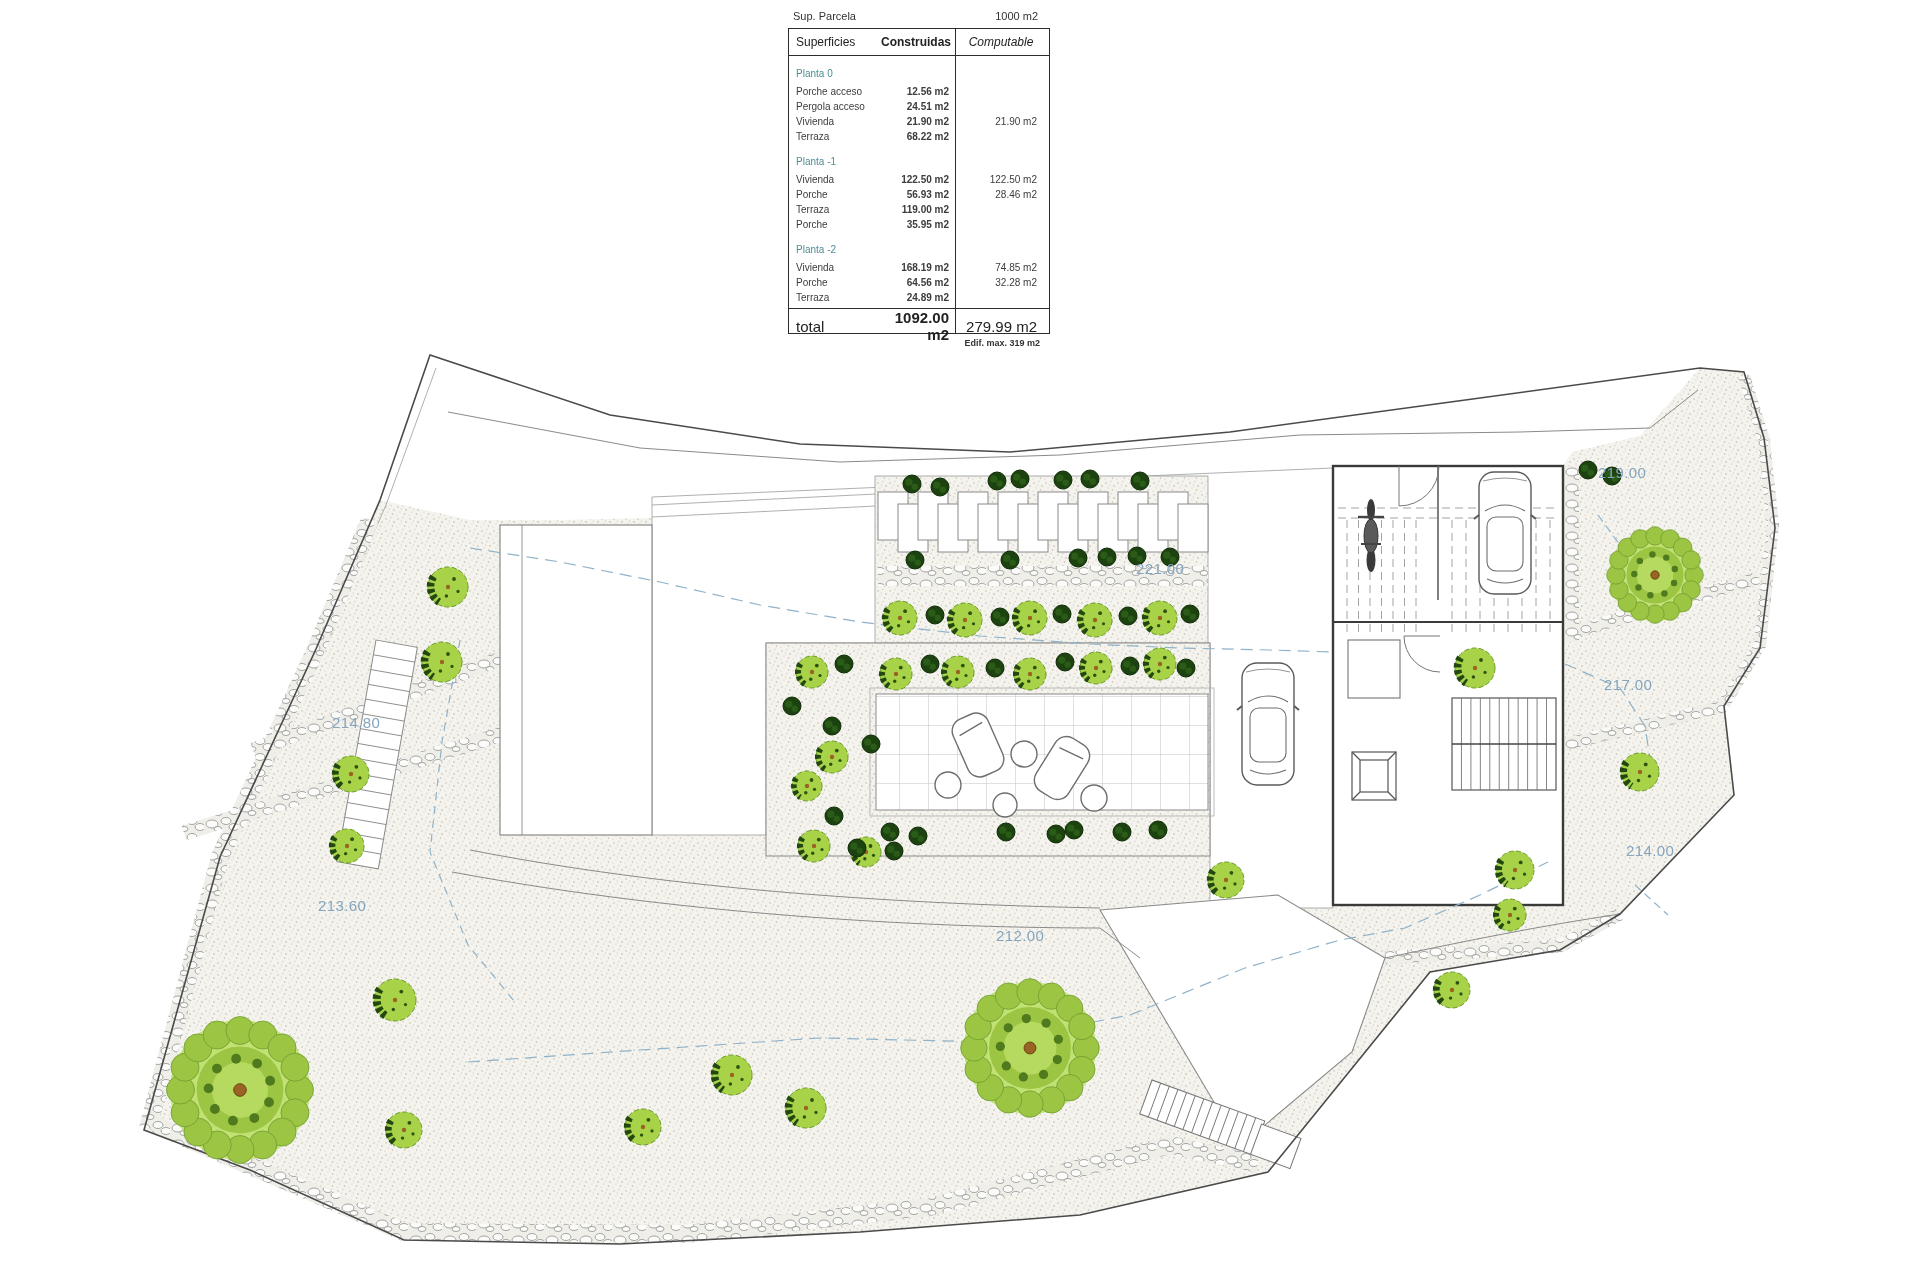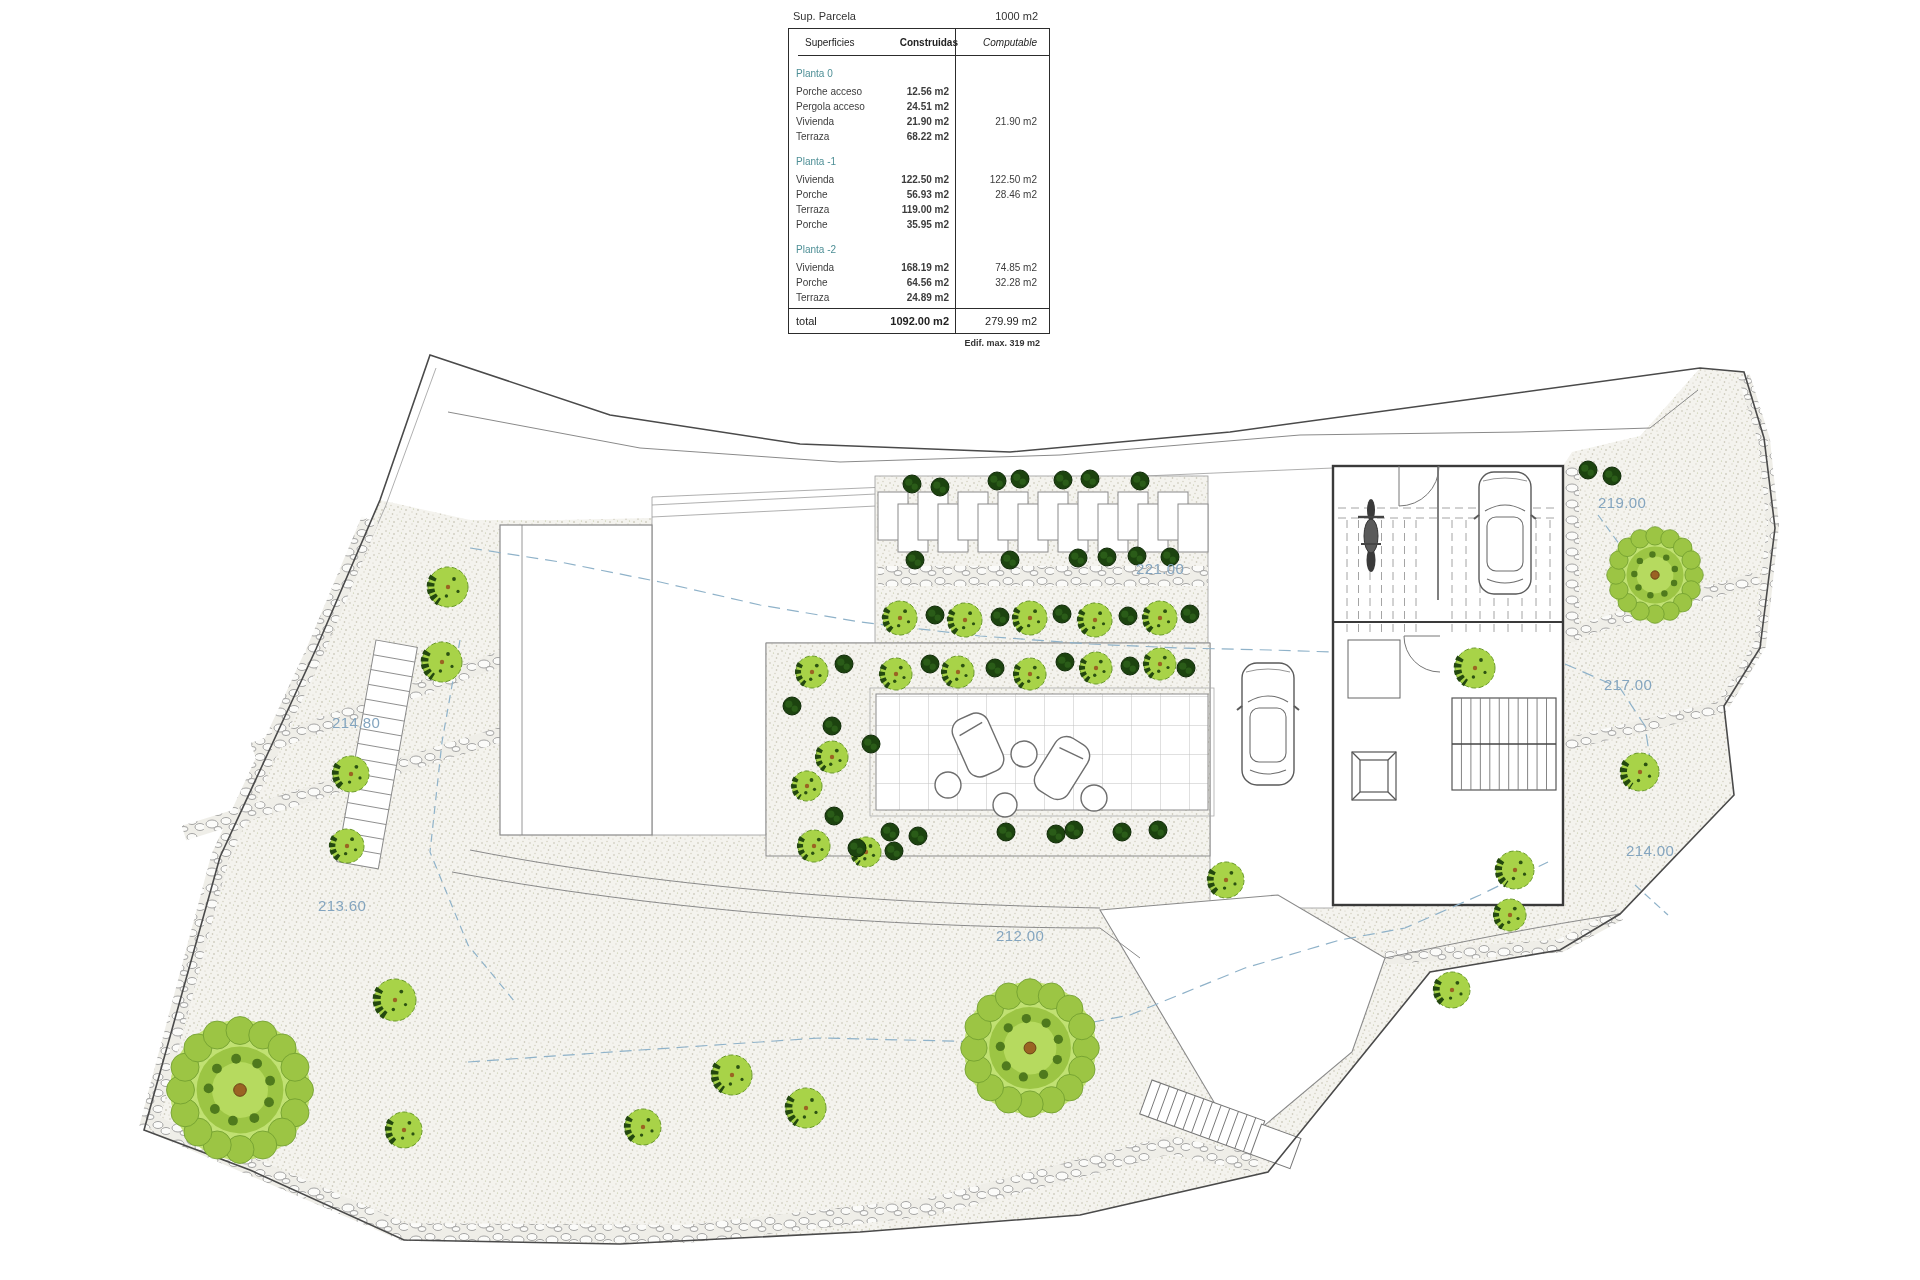--- a/index.html
+++ b/index.html
@@ -10,24 +10,24 @@
   .elev{position:absolute;font-size:15px;color:#84a5bf;letter-spacing:.4px;white-space:nowrap;}
   
   #title-block{position:absolute;left:788px;top:8px;width:262px;color:#3c3c3c;font-size:10px;}
   #tb-title{display:flex;justify-content:space-between;padding:2px 12px 6px 5px;font-size:11px;color:#333;}
   #tb-box{position:relative;border:1px solid #2c2c2c;height:304px;display:flex;flex-direction:column;background:#fff;}
   #tb-divider{position:absolute;left:166px;top:0;bottom:0;border-left:1px solid #2c2c2c;}
   .trow{display:grid;grid-template-columns:92px 74px 96px;align-items:center;height:15px;flex:0 0 auto;}
   .trow .c1{padding-left:7px;text-align:left;}
   .trow .c2{padding-right:6px;text-align:right;font-weight:bold;}
   .trow .c3{padding-right:14px;text-align:right;}
-  .thead{height:26px;border-bottom:1px solid #2c2c2c;font-size:10px;color:#222;margin-left:9px;}
+  .thead{height:26px;border-bottom:1px solid #2c2c2c;font-size:12px;color:#222;}
   .thead .c3{text-align:center;padding-right:4px;font-style:italic;}
   .planta{color:#4e8f96;height:22px;padding-top:6px;}
-  .ttotal{margin-top:auto;border-top:1px solid #2c2c2c;height:24px;font-size:11px;color:#222;}
+  .ttotal{margin-top:auto;border-top:1px solid #2c2c2c;height:24px;font-size:15px;color:#222;}
   #tb-foot{text-align:right;padding:4px 10px 0 0;font-size:9px;font-weight:bold;color:#333;}
 </style>
 </head>
 <body>
 
 <div id="stage">
 
   <svg id="plan-svg" width="1920" height="1280" viewBox="0 0 1920 1280">
     <defs>
       <pattern id="stip" width="12" height="12" patternUnits="userSpaceOnUse">
@@ -788,21 +788,21 @@
           <ellipse cy="-26" rx="4" ry="11" fill="#3a3a3a"></ellipse>
           <ellipse cy="24" rx="4.5" ry="12" fill="#3a3a3a"></ellipse>
           <line x1="-13" y1="-19" x2="13" y2="-19" stroke="#444" stroke-width="2.4"></line>
           <ellipse rx="7" ry="17" fill="#5a5a5a" stroke="#333" stroke-width="1"></ellipse>
           <line x1="-10" y1="8" x2="10" y2="8" stroke="#444" stroke-width="2"></line>
         </g>
       </g>
   </svg>
 
   <div>
-    <span class="elev" style="left:1598px;top:494px">219.00</span>
+    <span class="elev" style="left:1598px;top:464px">219.00</span>
     <span class="elev" style="left:1136px;top:560px">221.00</span>
     <span class="elev" style="left:1604px;top:676px">217.00</span>
     <span class="elev" style="left:332px;top:714px">214.80</span>
     <span class="elev" style="left:1626px;top:842px">214.00</span>
     <span class="elev" style="left:318px;top:897px">213.60</span>
     <span class="elev" style="left:996px;top:927px">212.00</span>
   </div>
 
   <div id="title-block">
     <div id="tb-title">

